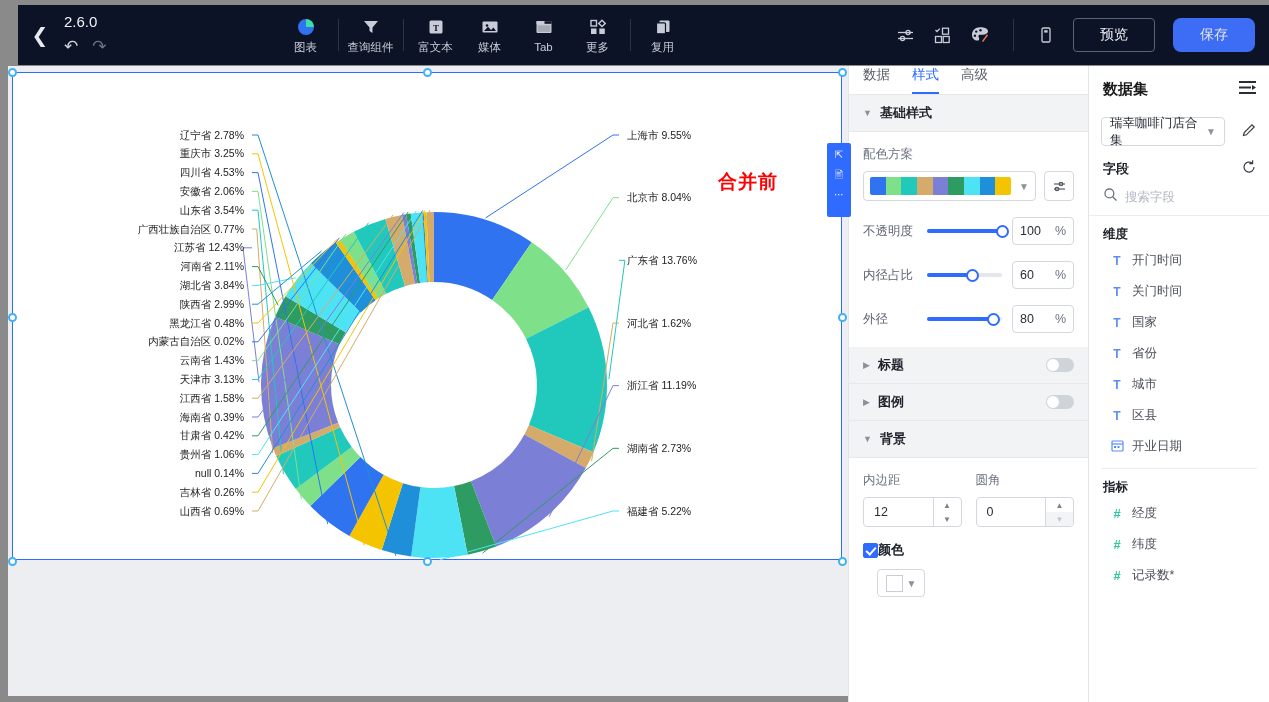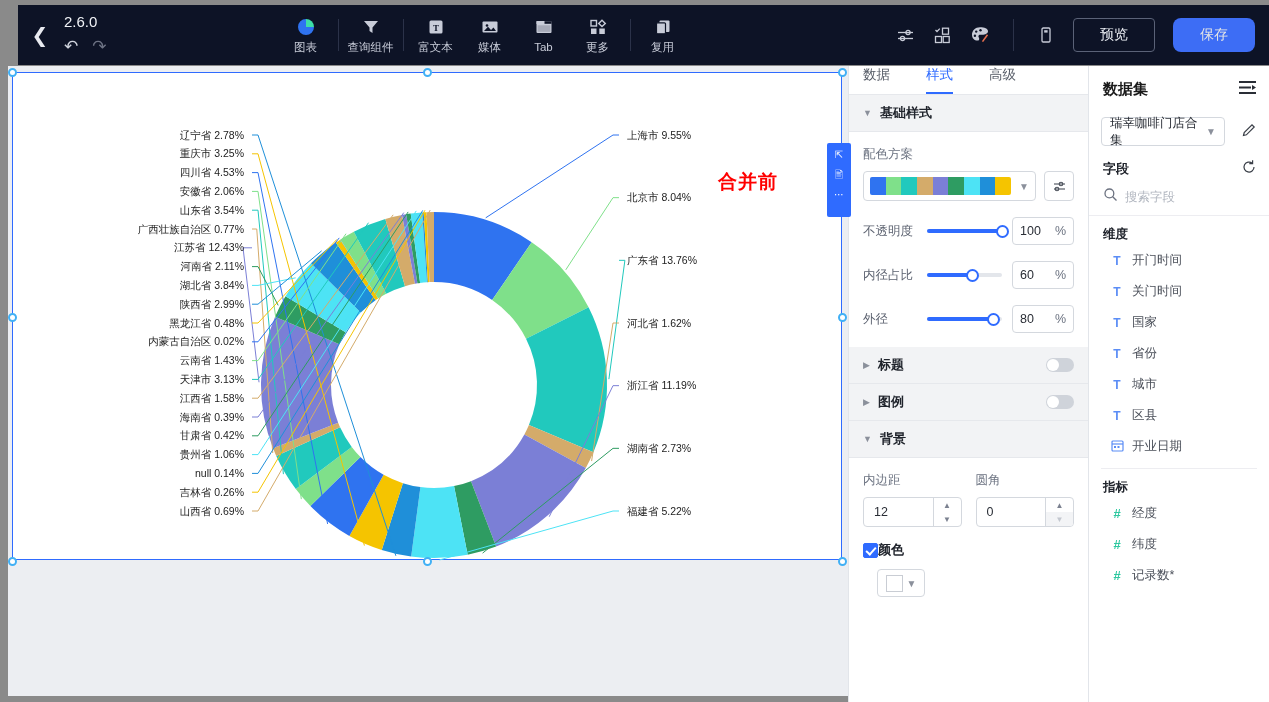--- a/index.html
+++ b/index.html
@@ -77,21 +77,21 @@
   .lbl { font-size: 10.5px; fill:#222; font-family:"Liberation Sans", sans-serif; }
 
   
   .stylepanel {
     position:absolute; left:848px; top:66px; width:240px; height:636px;
     background:#fff; border-left:1px solid #e2e5ea; overflow:hidden;
   }
   .sp-head { display:flex; align-items:center; padding: 14px 14px 10px 14px; }
   .sp-title { font-size:15px; font-weight:bold; color:#1a1a1a; }
   .sp-menu { margin-left:auto; cursor:pointer; }
-  .sp-tabs { display:flex; gap:36px; padding: 0 14px; border-bottom:1px solid #e6e8ec; }
+  .sp-tabs { display:flex; gap:22px; padding: 0 14px; border-bottom:1px solid #e6e8ec; }
   .sp-tab { font-size:13.5px; color:#555b66; padding-bottom:8px; cursor:pointer; }
   .sp-tab.active { color:#2f6bff; border-bottom:2px solid #2f6bff; }
   .sec-head {
     display:flex; align-items:center; gap:8px; background:#f2f3f5;
     padding: 9px 14px; border-bottom:1px solid #e6e8ec; cursor:pointer;
   }
   .sec-head .tri { font-size:9px; color:#8b909b; }
   .sec-head .st { font-size:13px; font-weight:bold; color:#20242c; }
   .sec-head .tgl {
     margin-left:auto; width:28px; height:14px; background:#cfd3da; border-radius:8px; position:relative;

